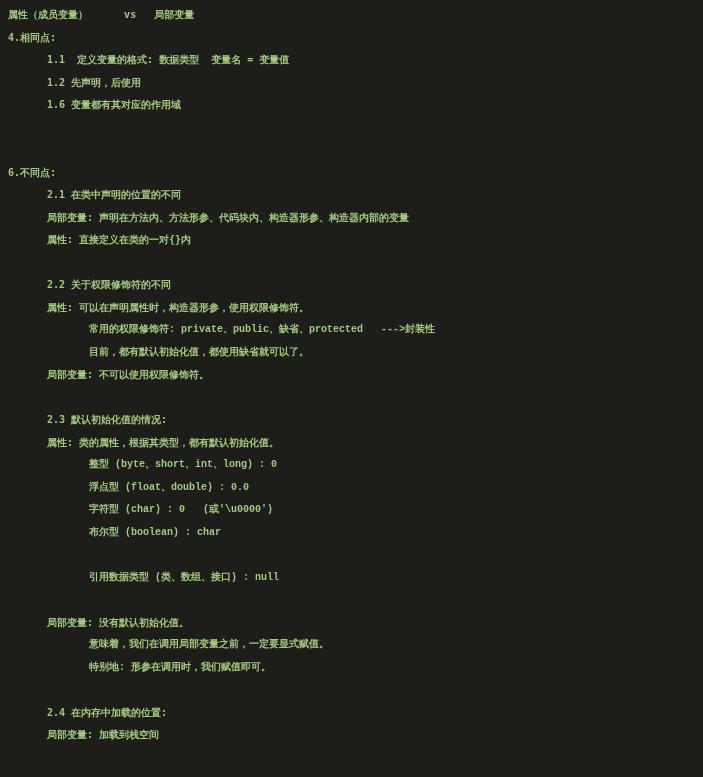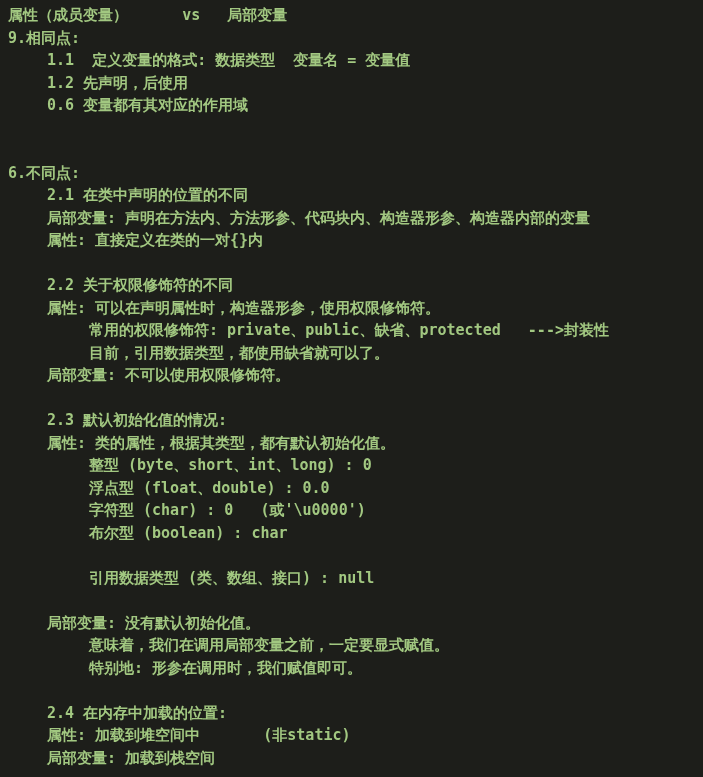--- a/index.html
+++ b/index.html
@@ -11,67 +11,66 @@
     height: 777px;
     overflow: hidden;
     background: #1d1e1a;
   }
   .editor {
     box-sizing: border-box;
     width: 679px;
     height: 777px;
     padding: 4px 0 0 8px;
     font-family: "DejaVu Sans Mono", "Liberation Mono", monospace;
-    font-size: 15px;
+    font-size: 10px;
     line-height: 22.5px;
     font-weight: 700;
     color: #a2c881;
     cursor: text;
   }
   .line {
     white-space: pre;
     min-height: 22.5px;
   }
   .i0 { padding-left: 0; }
   .i1 { padding-left: 39px; }
-  .i2 { padding-left: 81px; }
+  .i2 { padding-left: 81px; font-family: Liberation Mono, monospace; }
 </style>
 </head>
 <body>
 
 <div class="editor">
   <div id="lines-container">
       <div class="line i0">属性（成员变量）      vs   局部变量</div>
-      <div class="line i0">9.相同点:</div>
+      <div class="line i0">4.相同点:</div>
       <div class="line i1">1.1  定义变量的格式: 数据类型  变量名 = 变量值</div>
       <div class="line i1">1.2 先声明，后使用</div>
-      <div class="line i1">0.6 变量都有其对应的作用域</div>
+      <div class="line i1">1.6 变量都有其对应的作用域</div>
       <div class="line i0"></div>
       <div class="line i0"></div>
       <div class="line i0">6.不同点:</div>
       <div class="line i1">2.1 在类中声明的位置的不同</div>
       <div class="line i1">局部变量: 声明在方法内、方法形参、代码块内、构造器形参、构造器内部的变量</div>
       <div class="line i1">属性: 直接定义在类的一对{}内</div>
       <div class="line i0"></div>
       <div class="line i1">2.2 关于权限修饰符的不同</div>
       <div class="line i1">属性: 可以在声明属性时，构造器形参，使用权限修饰符。</div>
       <div class="line i2">常用的权限修饰符: private、public、缺省、protected   ---&gt;封装性</div>
-      <div class="line i2">目前，引用数据类型，都使用缺省就可以了。</div>
+      <div class="line i2">目前，都有默认初始化值，都使用缺省就可以了。</div>
       <div class="line i1">局部变量: 不可以使用权限修饰符。</div>
       <div class="line i0"></div>
       <div class="line i1">2.3 默认初始化值的情况:</div>
       <div class="line i1">属性: 类的属性，根据其类型，都有默认初始化值。</div>
       <div class="line i2">整型 (byte、short、int、long) : 0</div>
       <div class="line i2">浮点型 (float、double) : 0.0</div>
       <div class="line i2">字符型 (char) : 0   (或'\u0000')</div>
       <div class="line i2">布尔型 (boolean) : char</div>
       <div class="line i0"></div>
       <div class="line i2">引用数据类型 (类、数组、接口) : null</div>
       <div class="line i0"></div>
       <div class="line i1">局部变量: 没有默认初始化值。</div>
       <div class="line i2">意味着，我们在调用局部变量之前，一定要显式赋值。</div>
       <div class="line i2">特别地: 形参在调用时，我们赋值即可。</div>
       <div class="line i0"></div>
       <div class="line i1">2.4 在内存中加载的位置:</div>
-      <div class="line i1">属性: 加载到堆空间中       (非static)</div>
       <div class="line i1">局部变量: 加载到栈空间</div>
     </div>
 </div>
 
 </body></html>

